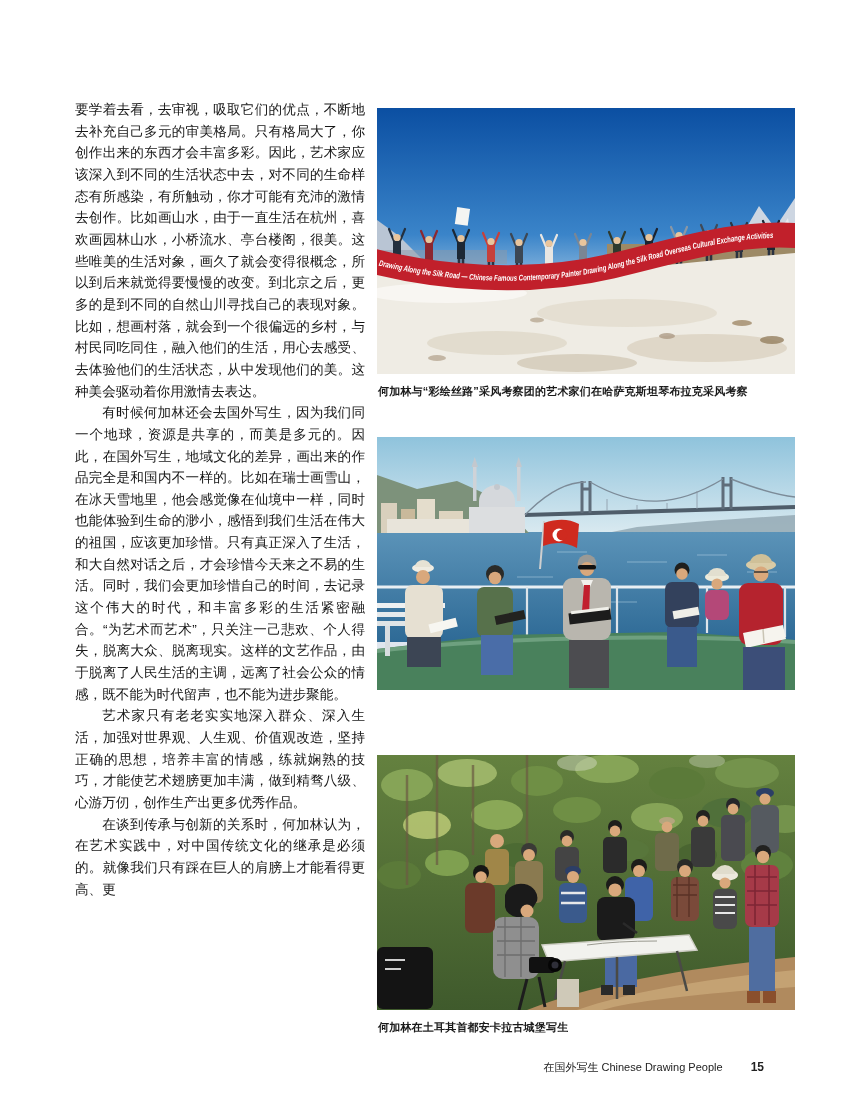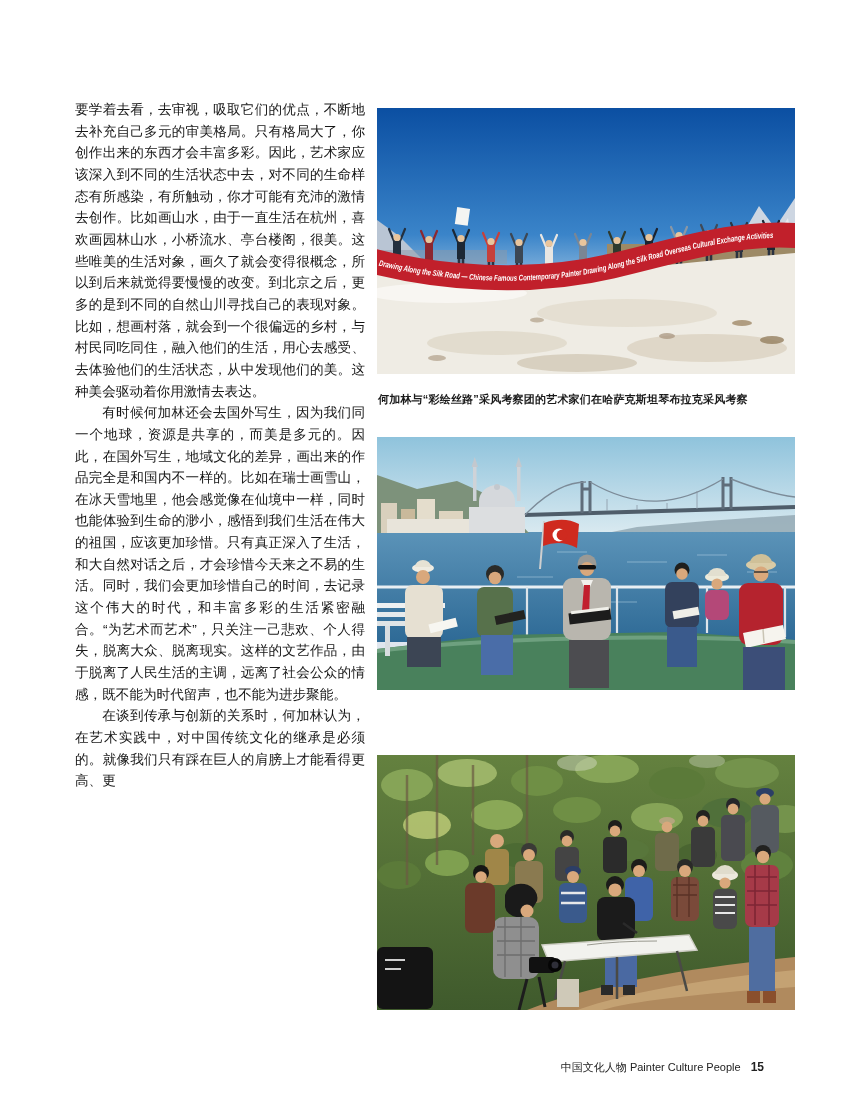--- a/index.html
+++ b/index.html
@@ -15,38 +15,39 @@
   }
   .para.first{text-indent:0;}
   
   .photo-column{position:absolute;left:377px;top:0;width:418px;height:1113px;}
   figure.photo{margin:0;position:absolute;left:0;width:418px;overflow:hidden;background:#dfe6ee;}
   .photo-1{top:108px;height:266px;}
   .photo-2{top:437px;height:253px;}
   .photo-3{top:755px;height:255px;}
   .caption{
     position:absolute;left:1px;width:418px;font-size:11px;font-weight:700;
-    color:#1a1a1a;letter-spacing:.2px;white-space:nowrap;margin-top:8px;
+    color:#1a1a1a;letter-spacing:.2px;white-space:nowrap;
   }
   .caption-1{top:384px;}
   .caption-2{top:700px;}
   .caption-3{top:1020px;}
   
   .footer{position:absolute;top:1060px;right:60px;font-size:11px;color:#222;}
-  .footer .pagenum{font-weight:700;font-size:12px;margin-left:7px;}
+  .footer .pagenum{font-weight:700;font-size:12px;margin-left:25px;}
   svg{display:block;}
 </style>
 </head>
 <body>
 
 <div class="page">
 
   <div class="text-column">
     <p class="para first">要学着去看，去审视，吸取它们的优点，不断地去补充自己多元的审美格局。只有格局大了，你创作出来的东西才会丰富多彩。因此，艺术家应该深入到不同的生活状态中去，对不同的生命样态有所感染，有所触动，你才可能有充沛的激情去创作。比如画山水，由于一直生活在杭州，喜欢画园林山水，小桥流水、亭台楼阁，很美。这些唯美的生活对象，画久了就会变得很概念，所以到后来就觉得要慢慢的改变。到北京之后，更多的是到不同的自然山川寻找自己的表现对象。比如，想画村落，就会到一个很偏远的乡村，与村民同吃同住，融入他们的生活，用心去感受、去体验他们的生活状态，从中发现他们的美。这种美会驱动着你用激情去表达。</p>
     <p class="para">有时候何加林还会去国外写生，因为我们同一个地球，资源是共享的，而美是多元的。因此，在国外写生，地域文化的差异，画出来的作品完全是和国内不一样的。比如在瑞士画雪山，在冰天雪地里，他会感觉像在仙境中一样，同时也能体验到生命的渺小，感悟到我们生活在伟大的祖国，应该更加珍惜。只有真正深入了生活，和大自然对话之后，才会珍惜今天来之不易的生活。同时，我们会更加珍惜自己的时间，去记录这个伟大的时代，和丰富多彩的生活紧密融合。“为艺术而艺术”，只关注一己悲欢、个人得失，脱离大众、脱离现实。这样的文艺作品，由于脱离了人民生活的主调，远离了社会公众的情感，既不能为时代留声，也不能为进步聚能。</p>
+    <p class="para">艺术家只有老老实实地深入群众、深入生活，加强对世界观、人生观、价值观改造，坚持正确的思想，培养丰富的情感，练就娴熟的技巧，才能使艺术翅膀更加丰满，做到精骛八级、心游万仞，创作生产出更多优秀作品。</p>
     <p class="para">在谈到传承与创新的关系时，何加林认为，在艺术实践中，对中国传统文化的继承是必须的。就像我们只有踩在巨人的肩膀上才能看得更高、更</p>
   </div>
 
   <div class="photo-column">
 
     <figure class="photo photo-1">
       <svg viewBox="0 0 418 266" width="418" height="266" xmlns="http://www.w3.org/2000/svg" xmlns:xlink="http://www.w3.org/1999/xlink">
         <defs>
           <linearGradient id="p1sky" x1="0" y1="0" x2="0" y2="1">
             <stop offset="0" stop-color="#0b4fa2"></stop>
@@ -329,21 +330,22 @@
           <path d="M150,224 L142,255 M162,222 L168,252" stroke="#1d1d1d" stroke-width="3"></path>
         </g>
         <g>
           <circle cx="104" cy="118" r="8" fill="#161614"></circle>
             <circle cx="104" cy="122" r="5.8" fill="#d9a87c"></circle>
           <rect x="88" y="128" width="30" height="50" rx="7" fill="#6b3a2a"></rect>
         </g>
         <rect x="180" y="224" width="22" height="28" fill="#cfc9b8"></rect>
       </svg>
     </figure>
+    <div class="caption caption-3">何加林在土耳其首都安卡拉古城堡写生</div>
   </div>
 
   <div class="footer">
-    <span>中国文化人物</span>
-    <span>Painter Culture People</span>
+    <span>在国外写生</span>
+    <span>Chinese Drawing People</span>
     <span class="pagenum">15</span>
   </div>
 
 </div>
 
 </body></html>

